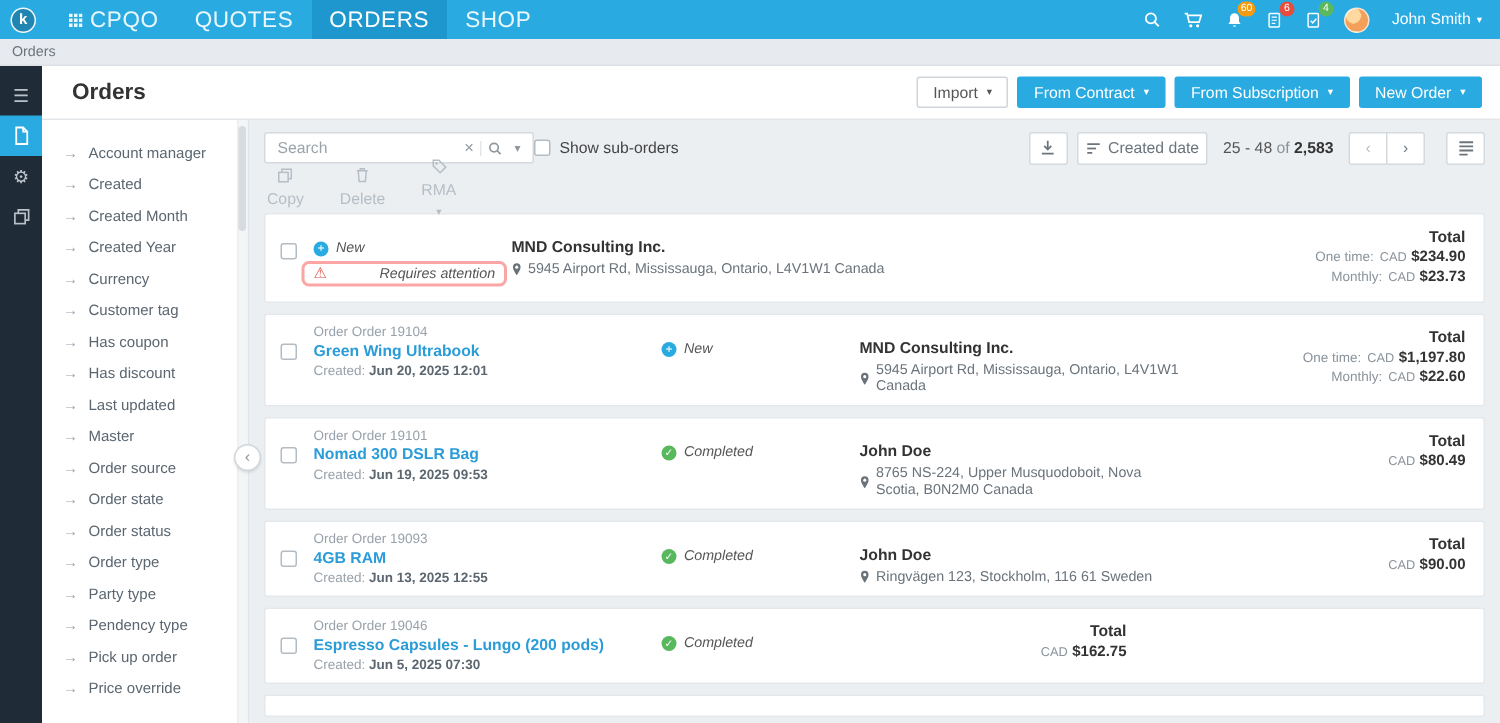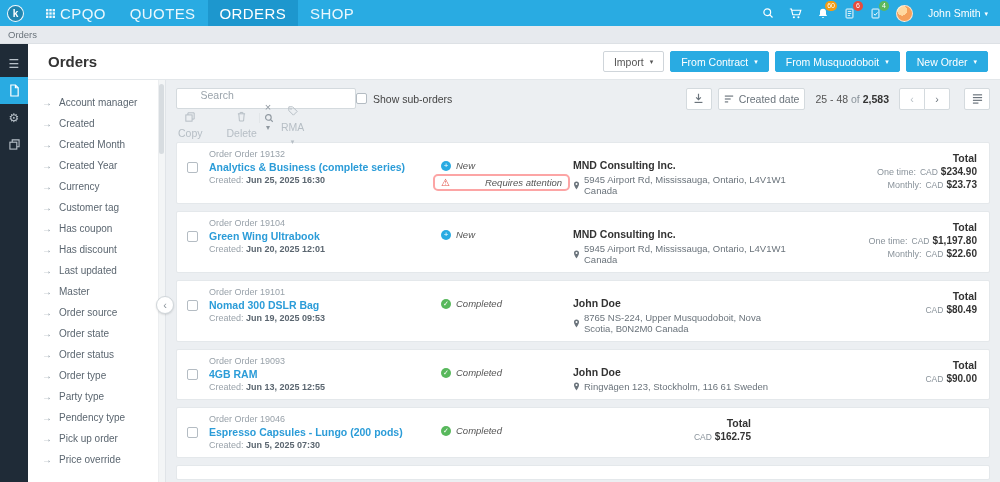--- a/index.html
+++ b/index.html
@@ -46,21 +46,21 @@
   .filter-panel { width:138px; background:#fff; border-right:1px solid #e0e4e8; position:relative; padding-top:12px; flex:0 0 auto; }
   .filter-panel .scrolltrack { position:absolute; right:0; top:0; bottom:0; width:7px; background:#f3f5f6; border-left:1px solid #eceef0; }
   .filter-panel .scrollthumb { position:absolute; right:1px; top:4px; width:5px; height:70px; background:#d7dce0; border-radius:3px; }
   .filter-item { display:flex; align-items:center; gap:7px; padding:5px 4px 5px 14px; font-size:10px; color:#5b6670; cursor:pointer; }
   .filter-item .arrow { color:#9aa5ae; font-size:10px; line-height:1; }
   .collapse-btn { position:absolute; right:-9px; top:216px; width:18px; height:18px; border-radius:50%; background:#fff; border:1px solid #d0d6da; box-shadow:0 1px 2px rgba(0,0,0,.12); display:flex; align-items:center; justify-content:center; color:#8a939b; font-size:11px; cursor:pointer; z-index:10; }
 
   
   .list-area { flex:1; padding:8px 10px 0 10px; min-width:0; }
   .controls-row { display:flex; align-items:center; height:21px; margin-bottom:7px; }
-  .search-box { width:180px; height:21px; background:#fff; border:1px solid #d4dade; border-radius:2px; display:flex; align-items:center; padding:0 4px 0 8px;flex-direction:column; }
+  .search-box { width:180px; height:21px; background:#fff; border:1px solid #d4dade; border-radius:2px; display:flex; align-items:center; padding:0 4px 0 8px; }
   .search-box input { border:none; outline:none; flex:1; min-width:0; font-size:10.5px; color:#444; font-family:inherit; background:transparent; }
   .search-box input::placeholder { color:#9aa3ab; }
   .sb-ic { color:#8f98a0; padding:0 4px; display:flex; align-items:center; font-size:11px; cursor:pointer; }
   .sb-ic.bordered { border-left:1px solid #e2e6e9; }
   .suborders { display:flex; align-items:center; gap:6px; font-size:10.5px; color:#444; cursor:pointer; }
   .checkbox { width:11px; height:11px; background:#fff; border:1px solid #b4bcc3; border-radius:2px; flex:0 0 auto; }
   .right-controls { margin-left:auto; display:flex; align-items:center; gap:6px; }
   .icon-btn { height:22px; min-width:26px; background:#fff; border:1px solid #d4dade; border-radius:2px; display:flex; align-items:center; justify-content:center; color:#6b747c; cursor:pointer; padding:0 5px; gap:5px; font-size:10.5px; }
   .count-text { font-size:10.5px; color:#555; margin:0 4px; white-space:nowrap; }
   .count-text .of { color:#8a939b; }
@@ -213,21 +213,21 @@
     <div class="header-actions">
       <button class="btn btn-light">
           <span>Import</span>
           <span class="caret">▾</span>
         </button>
       <button class="btn btn-blue">
           <span>From Contract</span>
           <span class="caret">▾</span>
         </button>
       <button class="btn btn-blue">
-          <span>From Musquodoboit</span>
+          <span>From Subscription</span>
           <span class="caret">▾</span>
         </button>
       <button class="btn btn-blue">
           <span>New Order</span>
           <span class="caret">▾</span>
         </button>
     </div>
   </div>
 
   <div class="content">
@@ -403,28 +403,20 @@
               <circle cx="3.6" cy="3.6" r="1" fill="currentColor"></circle>
             </svg>
           <span>RMA</span>
           <span class="caret">▾</span>
         </span>
       </div>
 
       <div>
   <div class="order-card">
     <span class="checkbox"></span>
-    <div class="col-info">
-      <div class="order-no">Order Order 19132</div>
-      <a class="order-link">Analytics &amp; Business (complete series)</a>
-      <div class="created">
-        <span>Created:</span>
-        <span class="created-date">Jun 25, 2025 16:30</span>
-      </div>
-    </div>
     <div class="col-status"><div class="status">
                 <span class="st-ic st-new"></span>
                 <span>New</span>
               </div><div class="status highlight">
                 <span class="st-ic st-attention"></span>
                 <span>Requires attention</span>
               </div></div>
     <div class="col-customer">
       <div class="cust-name">MND Consulting Inc.</div>
       <div class="cust-addr">

